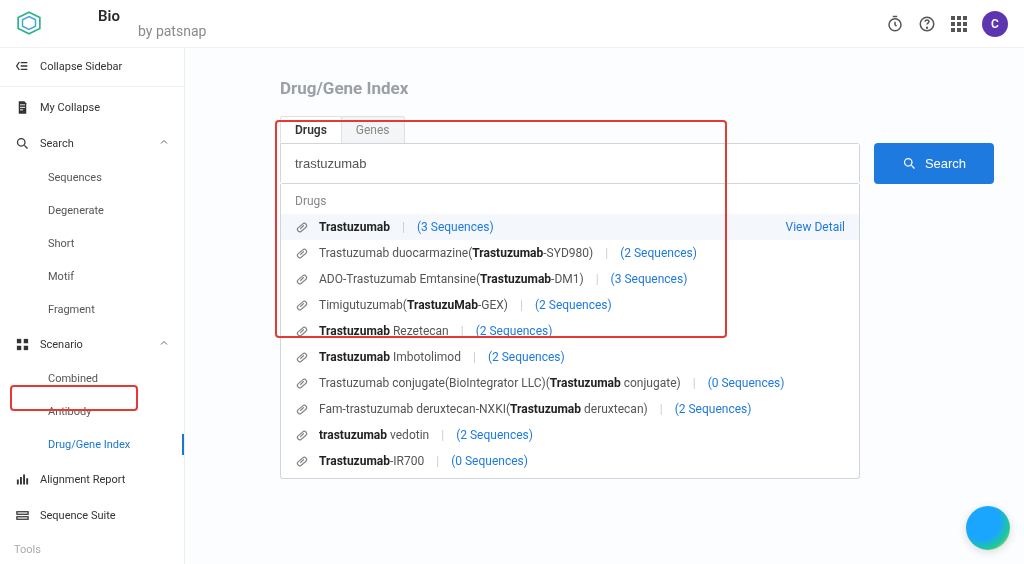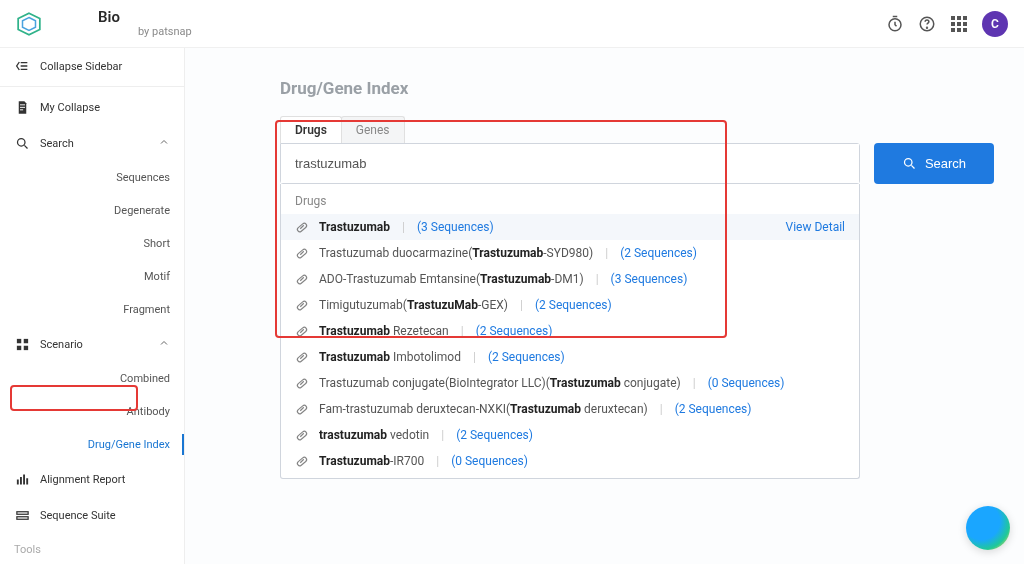--- a/index.html
+++ b/index.html
@@ -22,21 +22,21 @@
   padding: 0 16px;
   border-bottom: 1px solid #f0f0f0;
 }
 .logo-wrap { display: flex; align-items: center; gap: 8px; }
 .logo-mark {
   width: 26px; height: 26px;
   display: flex; align-items: center; justify-content: center;
 }
 .logo-text { line-height: 1.1; margin-left: 48px; }
 .logo-text .name { font-size: 15px; font-weight: 600; color: #2a2a2a; }
-.logo-text .sub { font-size: 11px; color: #8a8a8a; padding-left: 40px; }
+.logo-text .sub { font-size: 14px; color: #8a8a8a; padding-left: 40px; }
 .topbar-right { margin-left: auto; display: flex; align-items: center; gap: 14px; }
 .top-icon { width: 18px; height: 18px; display:flex; align-items:center; justify-content:center; color:#555; cursor:pointer; }
 .apps-grid { display:grid; grid-template-columns:repeat(3,4px); grid-template-rows:repeat(3,4px); gap:2px; }
 .apps-grid span { background:#555; width:4px; height:4px; }
 .avatar {
   width: 26px; height: 26px; border-radius: 50%; background:#5e35b1;
   color:#fff; display:flex; align-items:center; justify-content:center;
   font-size:12px; font-weight:600;
 }
 
@@ -51,21 +51,21 @@
   overflow-y: auto;
   padding-bottom: 10px;
 }
 .side-item {
   display:flex; align-items:center; gap:10px;
   padding: 10px 14px;
   color:#333; cursor:pointer;
   font-size: 11px;
 }
 .side-item .ico { width:16px; height:16px; display:flex; align-items:center; justify-content:center; color:#333; }
-.side-item.sub { padding-left: 16px; color:#555;justify-content:flex-end; }
+.side-item.sub { padding-left: 48px; color:#555; }
 .side-item .chev { margin-left:auto; color:#666; }
 .side-divider { height:1px; background:#eee; margin: 2px 0; }
 .side-item.active { color:#1976d2; background:#fff; position:relative; }
 .side-item.active::after {
   content:""; position:absolute; right:-1px; top:6px; bottom:6px; width:3px; background:#1976d2;
 }
 .tools-label { padding: 10px 14px 4px; font-size:11px; color:#aaa; display:flex; align-items:center; gap:6px;}
 
 .hl-red {
   position:absolute; border:2px solid #e53935; border-radius:4px; pointer-events:none;

